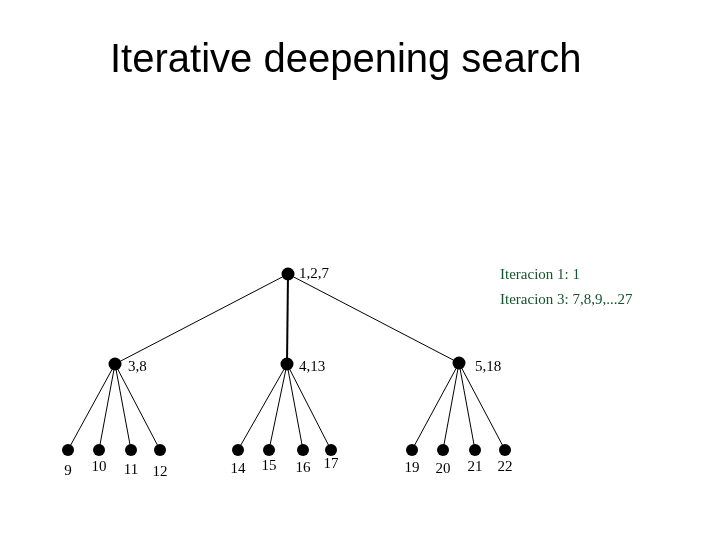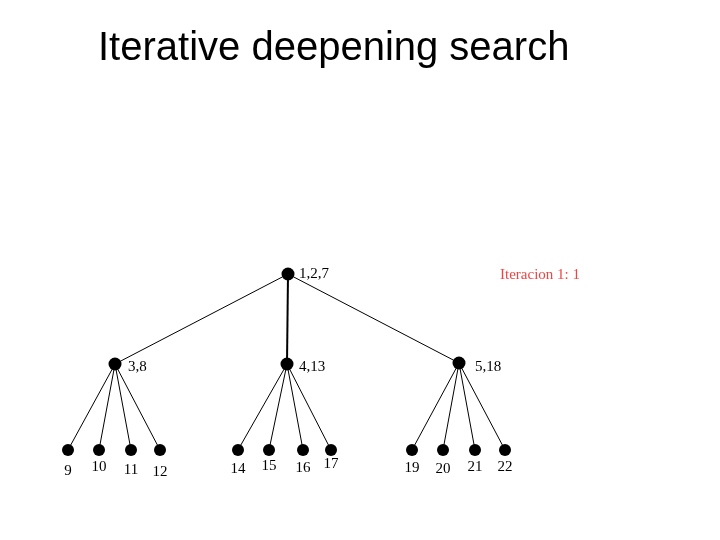--- a/index.html
+++ b/index.html
@@ -9,21 +9,21 @@
     width: 720px;
     height: 540px;
     background: #ffffff;
     overflow: hidden;
     font-family: "Liberation Sans", sans-serif;
   }
   .slide-title {
     position: absolute;
     left: 98px;
     top: 24px;
-    margin: 0;
+    margin: 12px;
     font-family: "Liberation Sans", sans-serif;
     font-size: 40px;
     font-weight: normal;
     color: #000000;
     white-space: nowrap;
     letter-spacing: 0px;
   }
   .tree-svg {
     position: absolute;
     left: 0;
@@ -36,21 +36,21 @@
     font-size: 15px;
     fill: #000000;
   }
   .annotations {
     position: absolute;
     left: 500px;
     top: 262px;
     font-family: "Liberation Serif", serif;
     font-size: 15px;
     line-height: 25px;
-    color: #ef4444;
+    color: #14532d;
     white-space: nowrap;
   }
 </style>
 </head>
 <body>
 
 <div class="slide">
   <h1 class="slide-title">Iterative deepening search</h1>
 
   <svg id="tree-svg" class="tree-svg" viewBox="0 0 720 540">
@@ -98,14 +98,15 @@
       <circle cx="443" cy="450" r="6" fill="#000000"></circle>
       <text x="443" y="473" text-anchor="middle">20</text>
       <circle cx="475" cy="450" r="6" fill="#000000"></circle>
       <text x="475" y="471" text-anchor="middle">21</text>
       <circle cx="505" cy="450" r="6" fill="#000000"></circle>
       <text x="505" y="471" text-anchor="middle">22</text>
     </svg>
 
   <div id="annotations" class="annotations">
       <div>Iteracion 1: 1</div>
+      <div>Iteracion 3: 7,8,9,...27</div>
     </div>
 </div>
 
 </body></html>

